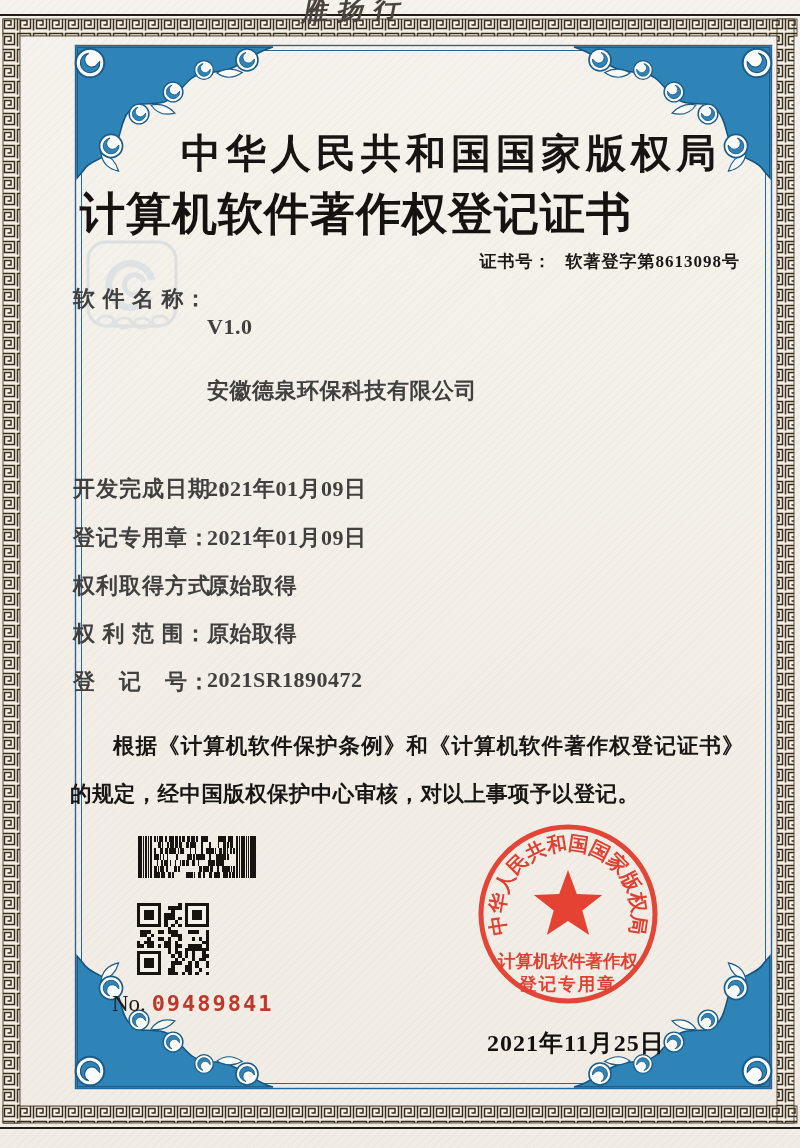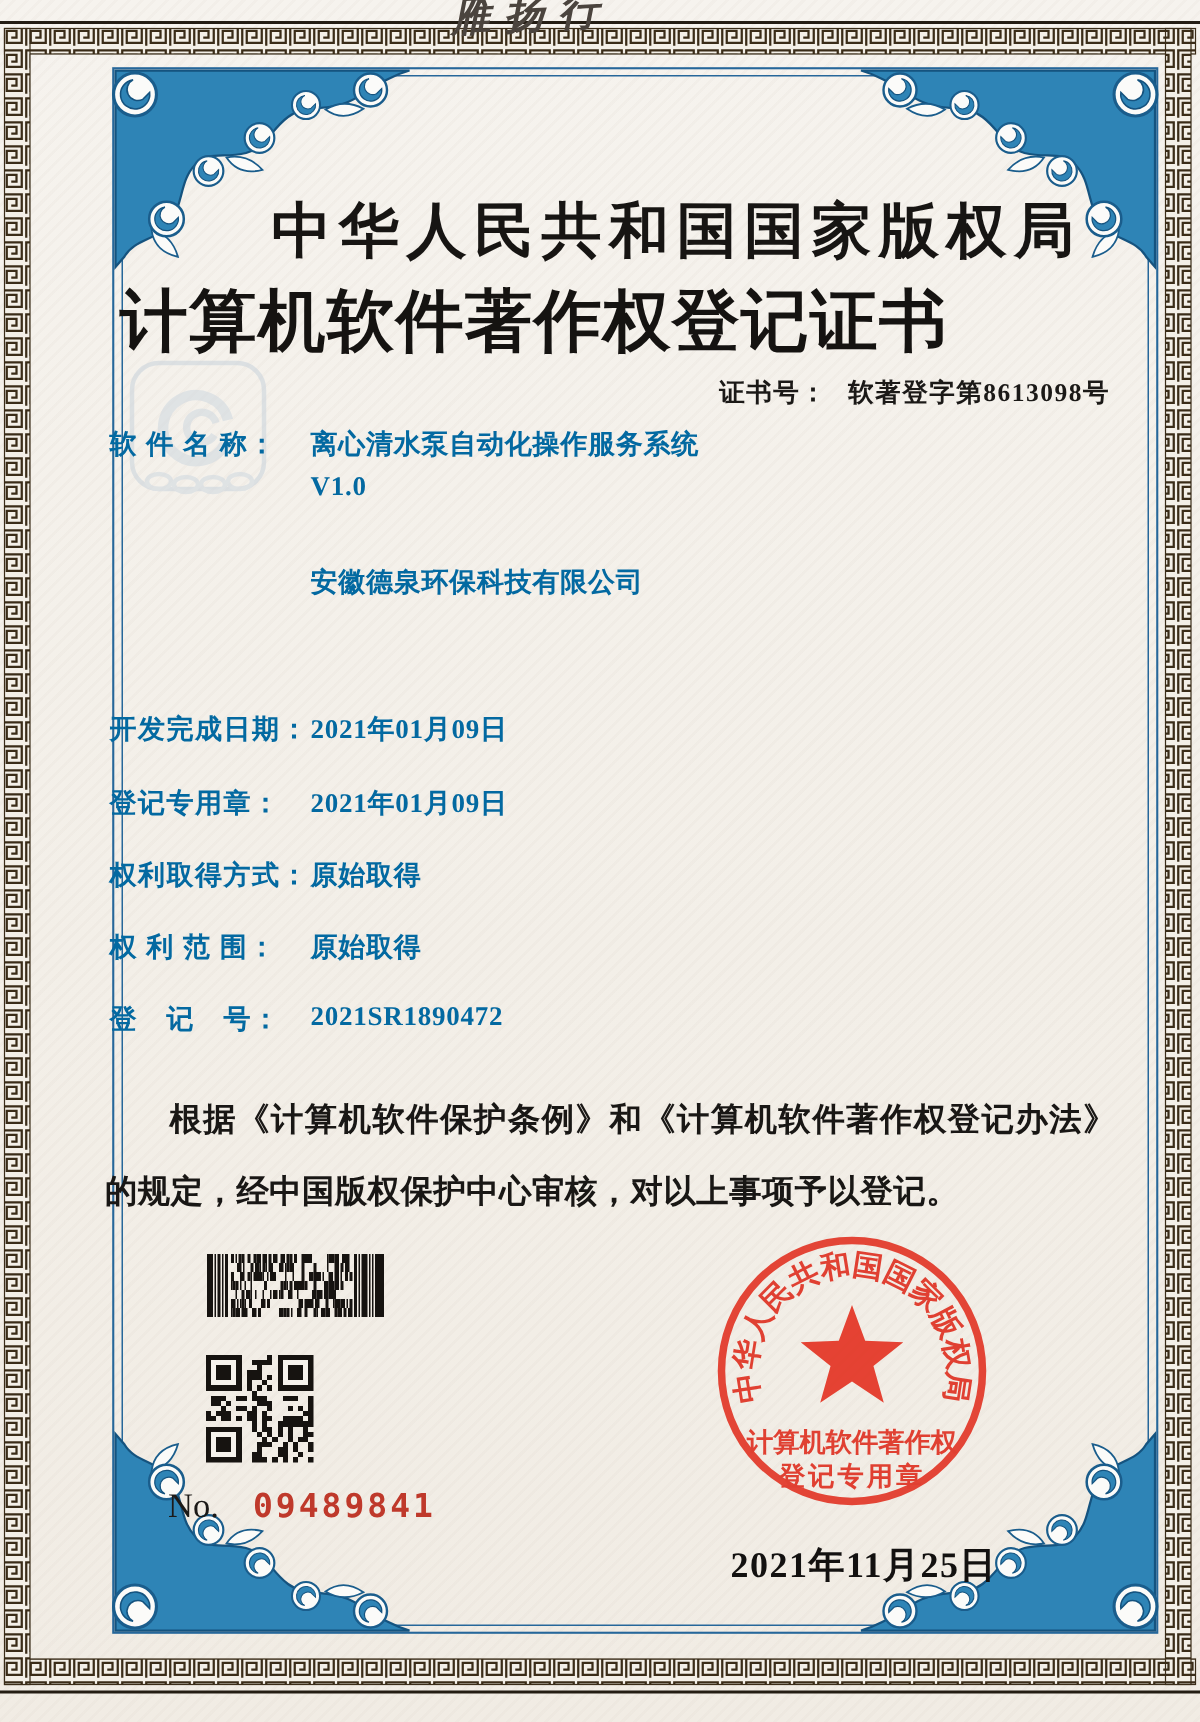--- a/index.html
+++ b/index.html
@@ -21,34 +21,34 @@
   .main-title{
     left:80px;right:72px;top:184px;
     font-size:45px;font-weight:700;letter-spacing:1px;color:#151311;
   }
   .cert-no{
     right:60px;top:250px;font-size:17px;font-weight:700;color:#1b1917;
     letter-spacing:1px;white-space:pre;
   }
   .cert-no .gap{display:inline-block;width:14px;}
   
-  .row{left:73px;width:680px;height:30px;font-weight:700;font-size:18px;color:#0369a1;}
+  .row{left:73px;width:680px;height:30px;font-weight:700;font-size:22px;color:#404040;}
   .row .label{position:absolute;left:0;top:0;white-space:pre;letter-spacing:1px;}
   .row .value{position:absolute;left:134px;top:0;white-space:pre;letter-spacing:0.5px;}
   .row .value2{position:absolute;left:134px;top:30px;white-space:pre;letter-spacing:0.5px;}
   
   .statement{
     left:70px;width:674px;top:722px;
     font-size:21.5px;font-weight:700;line-height:48px;color:#191715;
     text-indent:2em;letter-spacing:0.4px;text-align:justify;
   }
   
   .serial{left:112px;top:991px;font-size:23px;color:#1c1a18;}
   .serial .num{color:#bf392b;font-family:"DejaVu Sans Mono","Liberation Mono",monospace;
-    font-size:22px;letter-spacing:2px;font-weight:700;margin-left:17px;}
+    font-size:22px;letter-spacing:2px;font-weight:700;}
   .issue-date{left:487px;top:999px;font-size:24px;font-weight:700;color:#131110;letter-spacing:1px;z-index:6;margin-top:28px;}
   
   .handwriting{
     left:300px;top:-9px;font-size:27px;color:#4b443e;
     font-style:italic;font-weight:600;letter-spacing:9px;
     transform:rotate(-3deg);z-index:5;
   }
   .topline{left:0;top:14px;width:800px;height:2px;background:#241d14;}
   .bottomline{left:0;top:1127px;width:800px;height:2px;background:#241d14;}
   .layer{left:0;top:0;z-index:2;pointer-events:none;}
@@ -117,21 +117,20 @@
       <ellipse cx="76" cy="83" rx="8" ry="5"></ellipse>
   </g>
 </svg>
 
 <div class="abs content authority">中华人民共和国国家版权局</div>
 <div class="abs content main-title">计算机软件著作权登记证书</div>
 <div class="abs content cert-no"><span>证书号：</span><span class="gap"></span><span>软著登字第8613098号</span></div>
 
 <div class="abs content row" style="top:284px">
   <span class="label">软 件 名 称：</span>
-  <span class="value">离心清水泵自动化操作服务系统</span>
   <span class="value2">V1.0</span>
 </div>
 <div class="abs content row" style="top:376px">
   <span class="value">安徽德泉环保科技有限公司</span>
 </div>
 <div class="abs content row" style="top:474px">
   <span class="label">开发完成日期：</span>
   <span class="value">2021年01月09日</span>
 </div>
 <div class="abs content row" style="top:523px">
@@ -144,21 +143,21 @@
 </div>
 <div class="abs content row" style="top:619px">
   <span class="label">权 利 范 围：</span>
   <span class="value">原始取得</span>
 </div>
 <div class="abs content row" style="top:667px">
   <span class="label">登　记　号：</span>
   <span class="value">2021SR1890472</span>
 </div>
 
-<div class="abs content statement">根据《计算机软件保护条例》和《计算机软件著作权登记办法》的规定，经中国版权保护中心审核，对以上事项予以登记。</div>
+<div class="abs content statement">根据《计算机软件保护条例》和《计算机软件著作权登记证书》的规定，经中国版权保护中心审核，对以上事项予以登记。</div>
 
 <svg class="abs content barcode-box" width="124" height="42" viewBox="0 0 124 42" id="barcode-svg">
     <rect x="0" y="0" width="4" height="42" fill="#161310"></rect>
     <rect x="5" y="0" width="1" height="42" fill="#161310"></rect>
     <rect x="7" y="0" width="2" height="42" fill="#161310"></rect>
     <rect x="10" y="0" width="1" height="42" fill="#161310"></rect>
     <rect x="12" y="0" width="2" height="42" fill="#161310"></rect>
     <rect x="16" y="0" width="2" height="6" fill="#161310"></rect>
     <rect x="19" y="0" width="1" height="6" fill="#161310"></rect>
     <rect x="21" y="0" width="2" height="6" fill="#161310"></rect>

